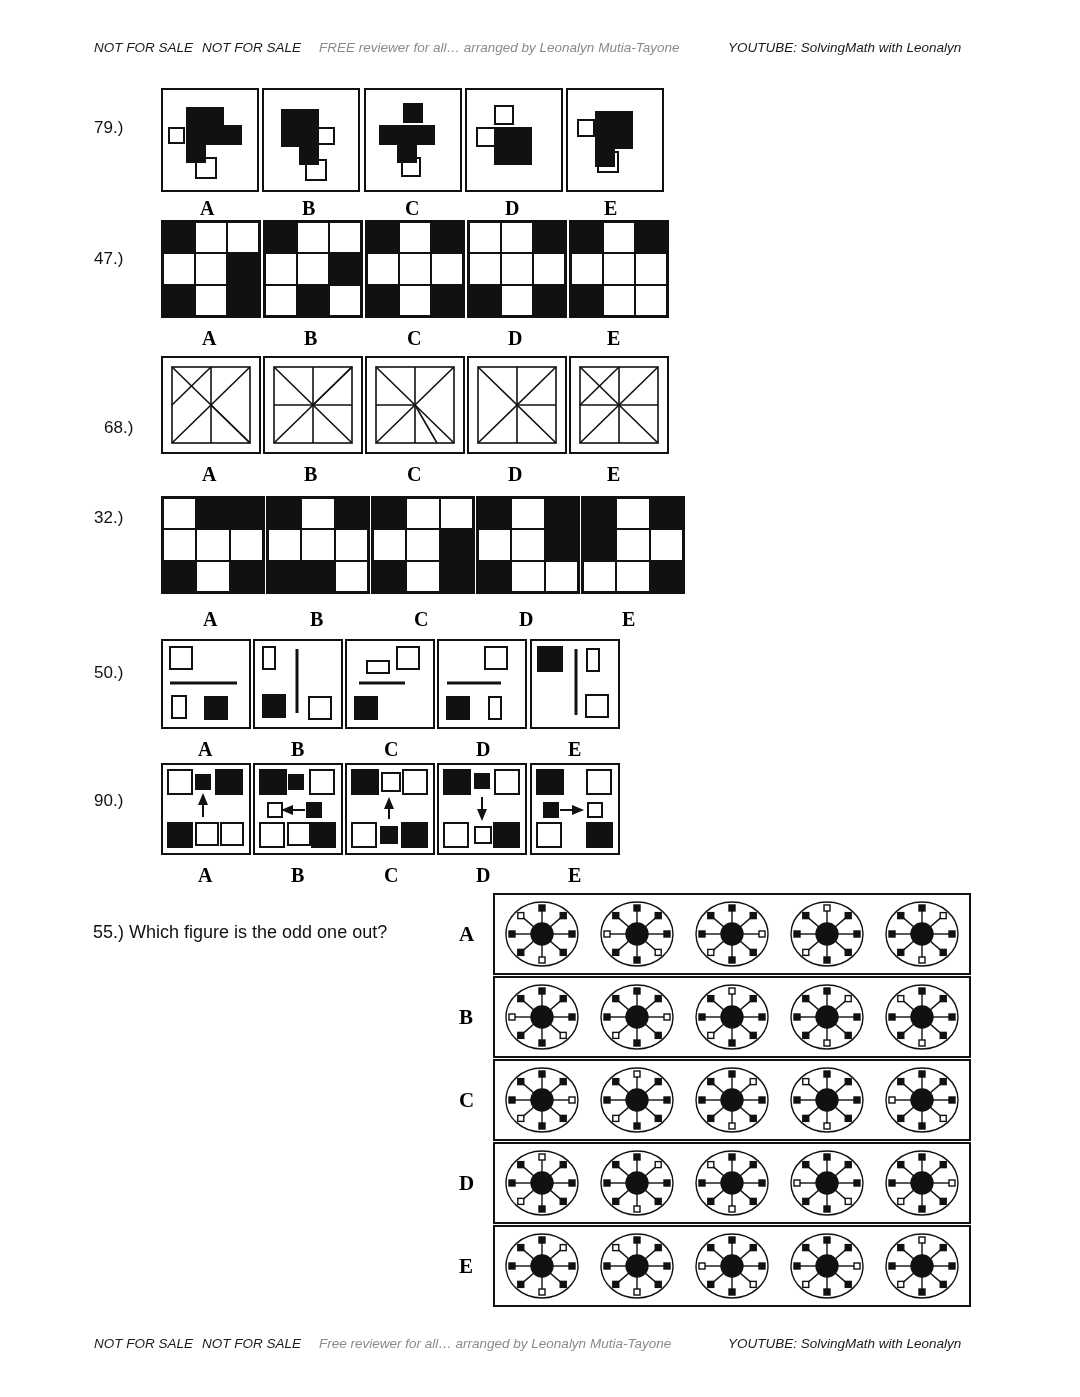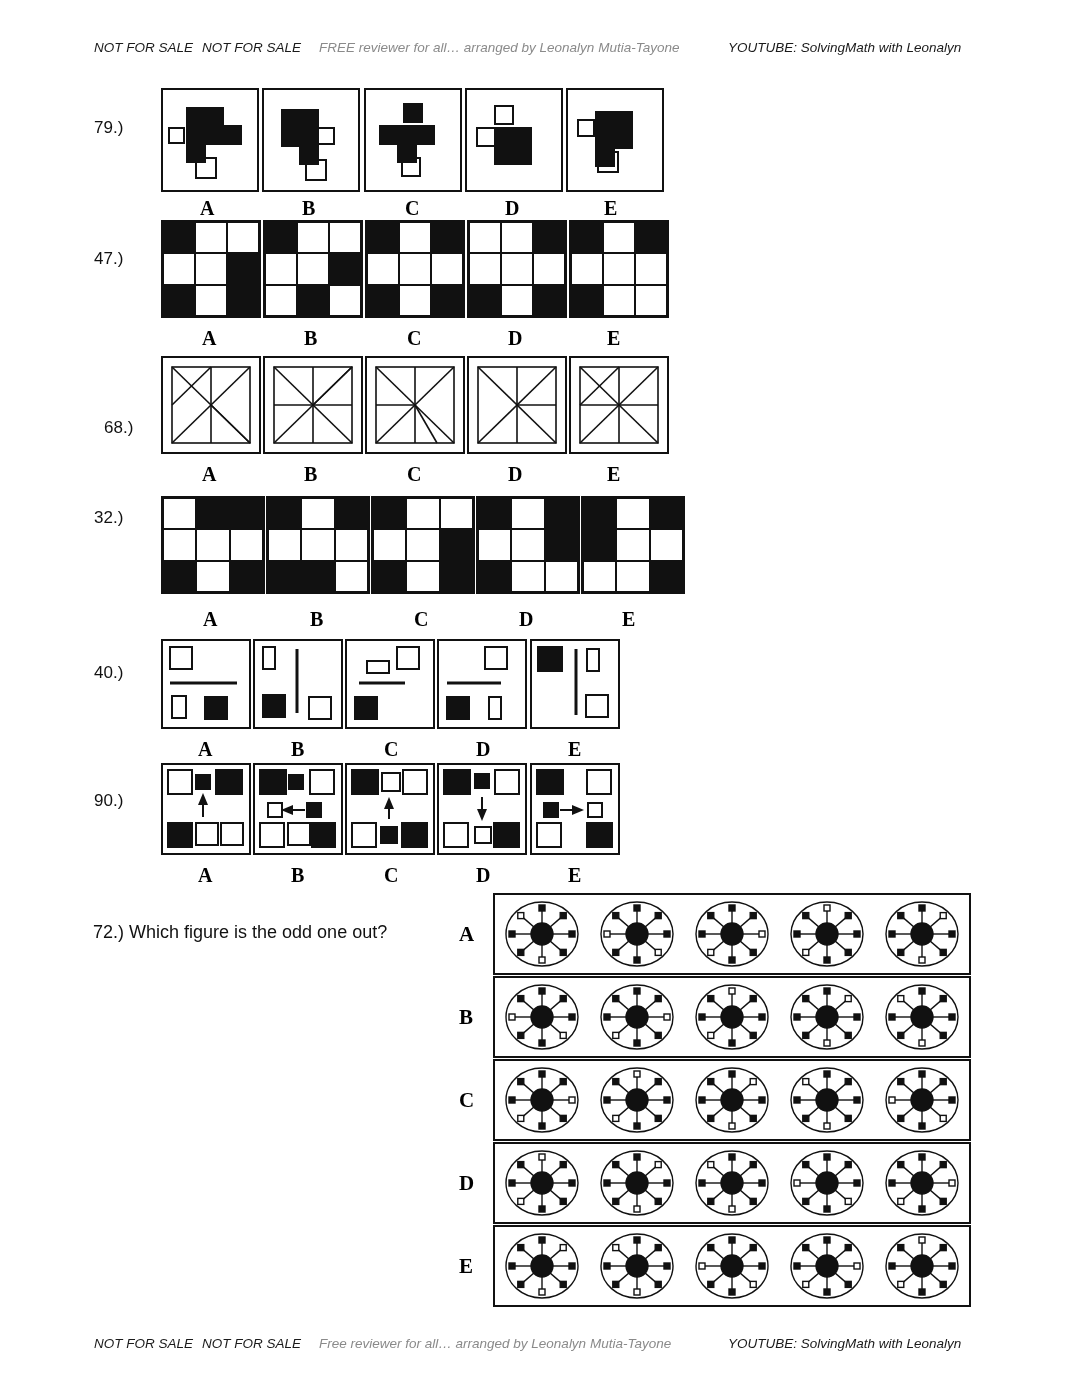--- a/index.html
+++ b/index.html
@@ -369,21 +369,21 @@
       <div class="g-white"></div>
       <div class="g-black"></div>
     </div>
 
   <div class="optlabel" style="left:203px; top:608px;">A</div>
   <div class="optlabel" style="left:310px; top:608px;">B</div>
   <div class="optlabel" style="left:414px; top:608px;">C</div>
   <div class="optlabel" style="left:519px; top:608px;">D</div>
   <div class="optlabel" style="left:622px; top:608px;">E</div>
 
-  <div class="qnum" style="left:94px; top:663px;">40.)</div>
+  <div class="qnum" style="left:94px; top:663px;">50.)</div>
 
   <div class="panel" style="left:161px; top:639px; width:90px; height:90px;">
     <svg width="86" height="86" viewBox="0 0 86 86">
       <g stroke="#111" stroke-width="2" fill="none">
         <rect x="7" y="6" width="22" height="22"></rect>
         <line x1="7" y1="42" x2="74" y2="42" stroke-width="3"></line>
         <rect x="9" y="55" width="14" height="22"></rect>
         <rect x="42" y="56" width="22" height="22" fill="#111"></rect>
       </g>
     </svg>
@@ -509,21 +509,21 @@
       </g>
     </svg>
   </div>
 
   <div class="optlabel" style="left:198px; top:864px;">A</div>
   <div class="optlabel" style="left:291px; top:864px;">B</div>
   <div class="optlabel" style="left:384px; top:864px;">C</div>
   <div class="optlabel" style="left:476px; top:864px;">D</div>
   <div class="optlabel" style="left:568px; top:864px;">E</div>
 
-  <div class="qtext" style="left:93px; top:922px;">72.) Which figure is the odd one out?</div>
+  <div class="qtext" style="left:93px; top:922px;">55.) Which figure is the odd one out?</div>
 
   <div class="wheelrow-label" style="left:459px; top:922px;">A</div>
   <div class="wheelrow-label" style="left:459px; top:1005px;">B</div>
   <div class="wheelrow-label" style="left:459px; top:1088px;">C</div>
   <div class="wheelrow-label" style="left:459px; top:1171px;">D</div>
   <div class="wheelrow-label" style="left:459px; top:1254px;">E</div>
 
   <div class="wheelrow" id="wrowA" style="left: 493px; top: 893px; width: 478px; height: 82px; display: flex; align-items: center; justify-content: space-around;">
       <div>
         <svg width="88" height="74" viewBox="0 0 88 74">

